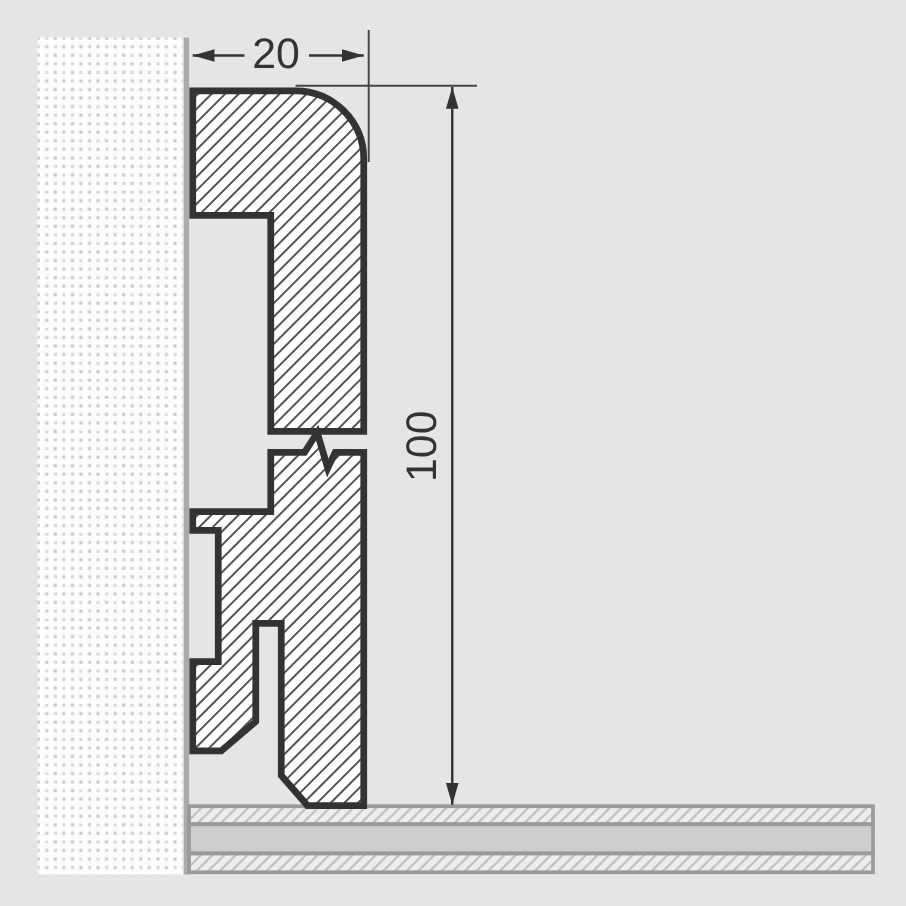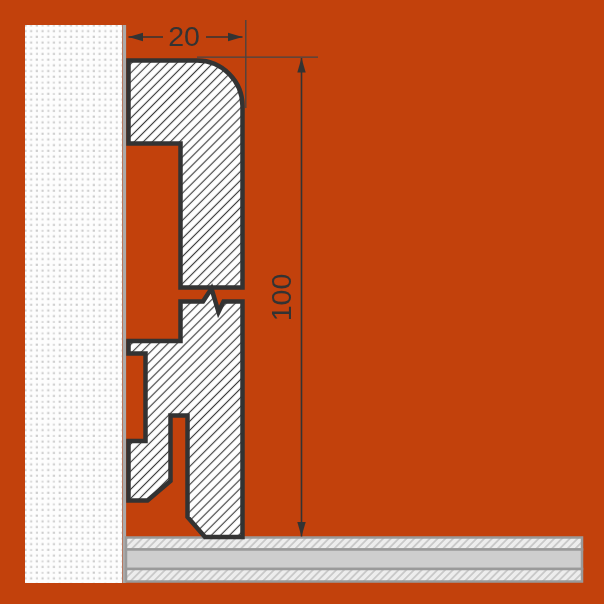--- a/index.html
+++ b/index.html
@@ -1,19 +1,19 @@
 <!DOCTYPE html>
 <html><head>
 <meta charset="utf-8">
 <style>
   html,body{margin:0;padding:0;background:#ffffff;}
   #canvas{
     position:relative;
     width:604px;height:604px;
-    background:#c2410c;
+    background:#e5e5e5;
     font-family:"Liberation Sans", sans-serif;
     overflow:hidden;
   }
   svg{display:block;}
   text{
     font-family:"Liberation Sans", sans-serif;
     fill:#333333;
   }
 </style>
 </head>

